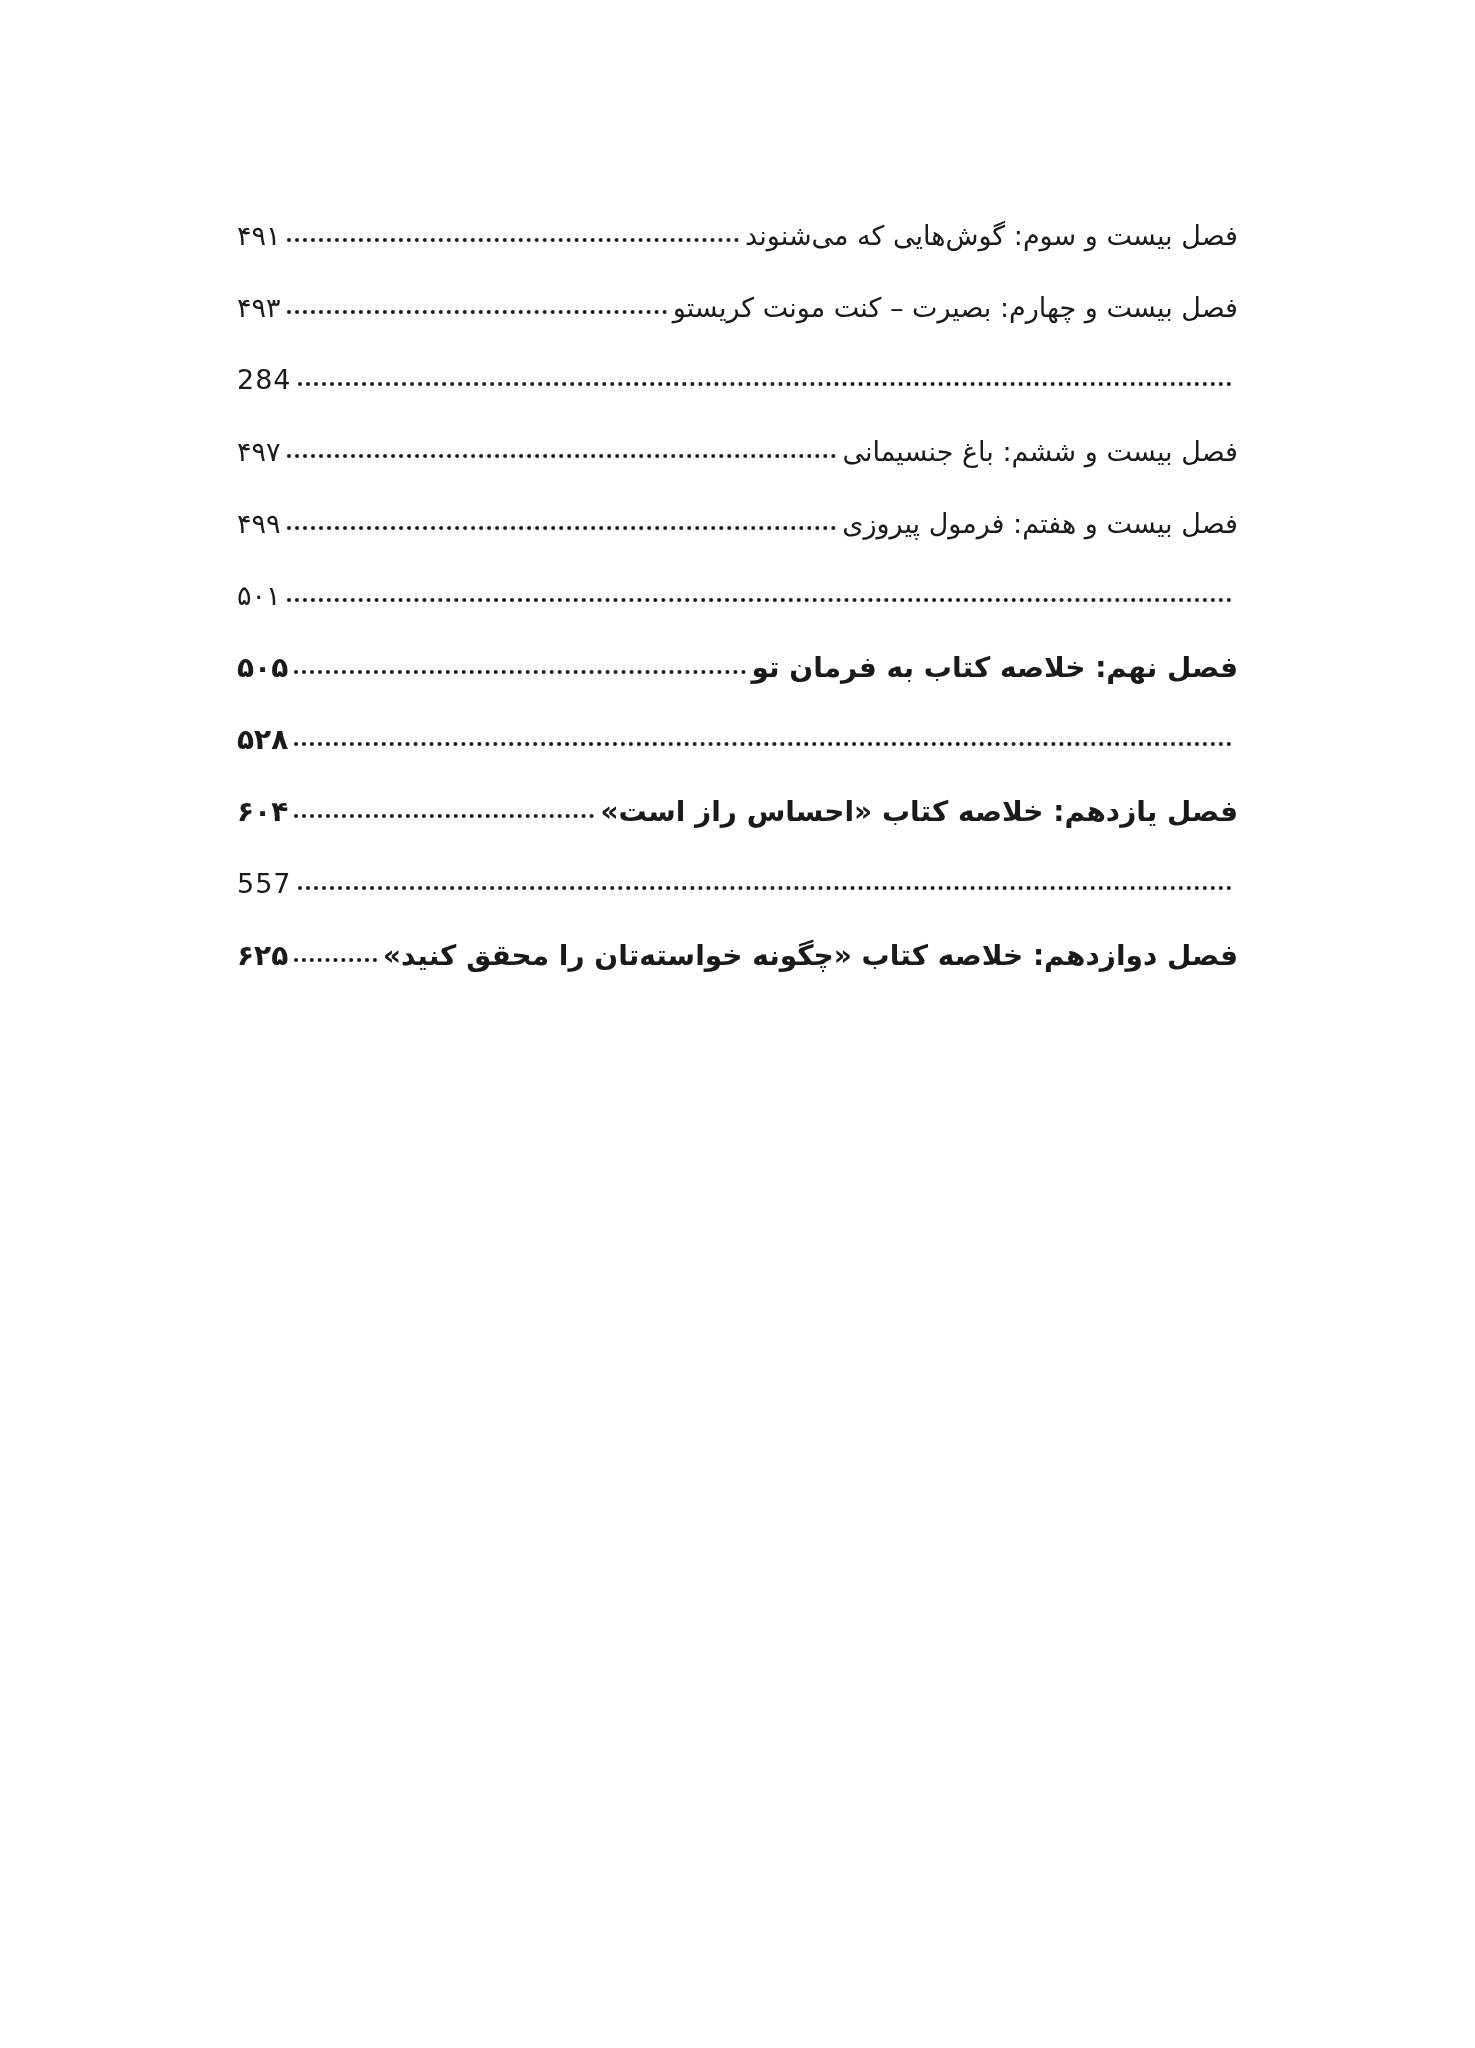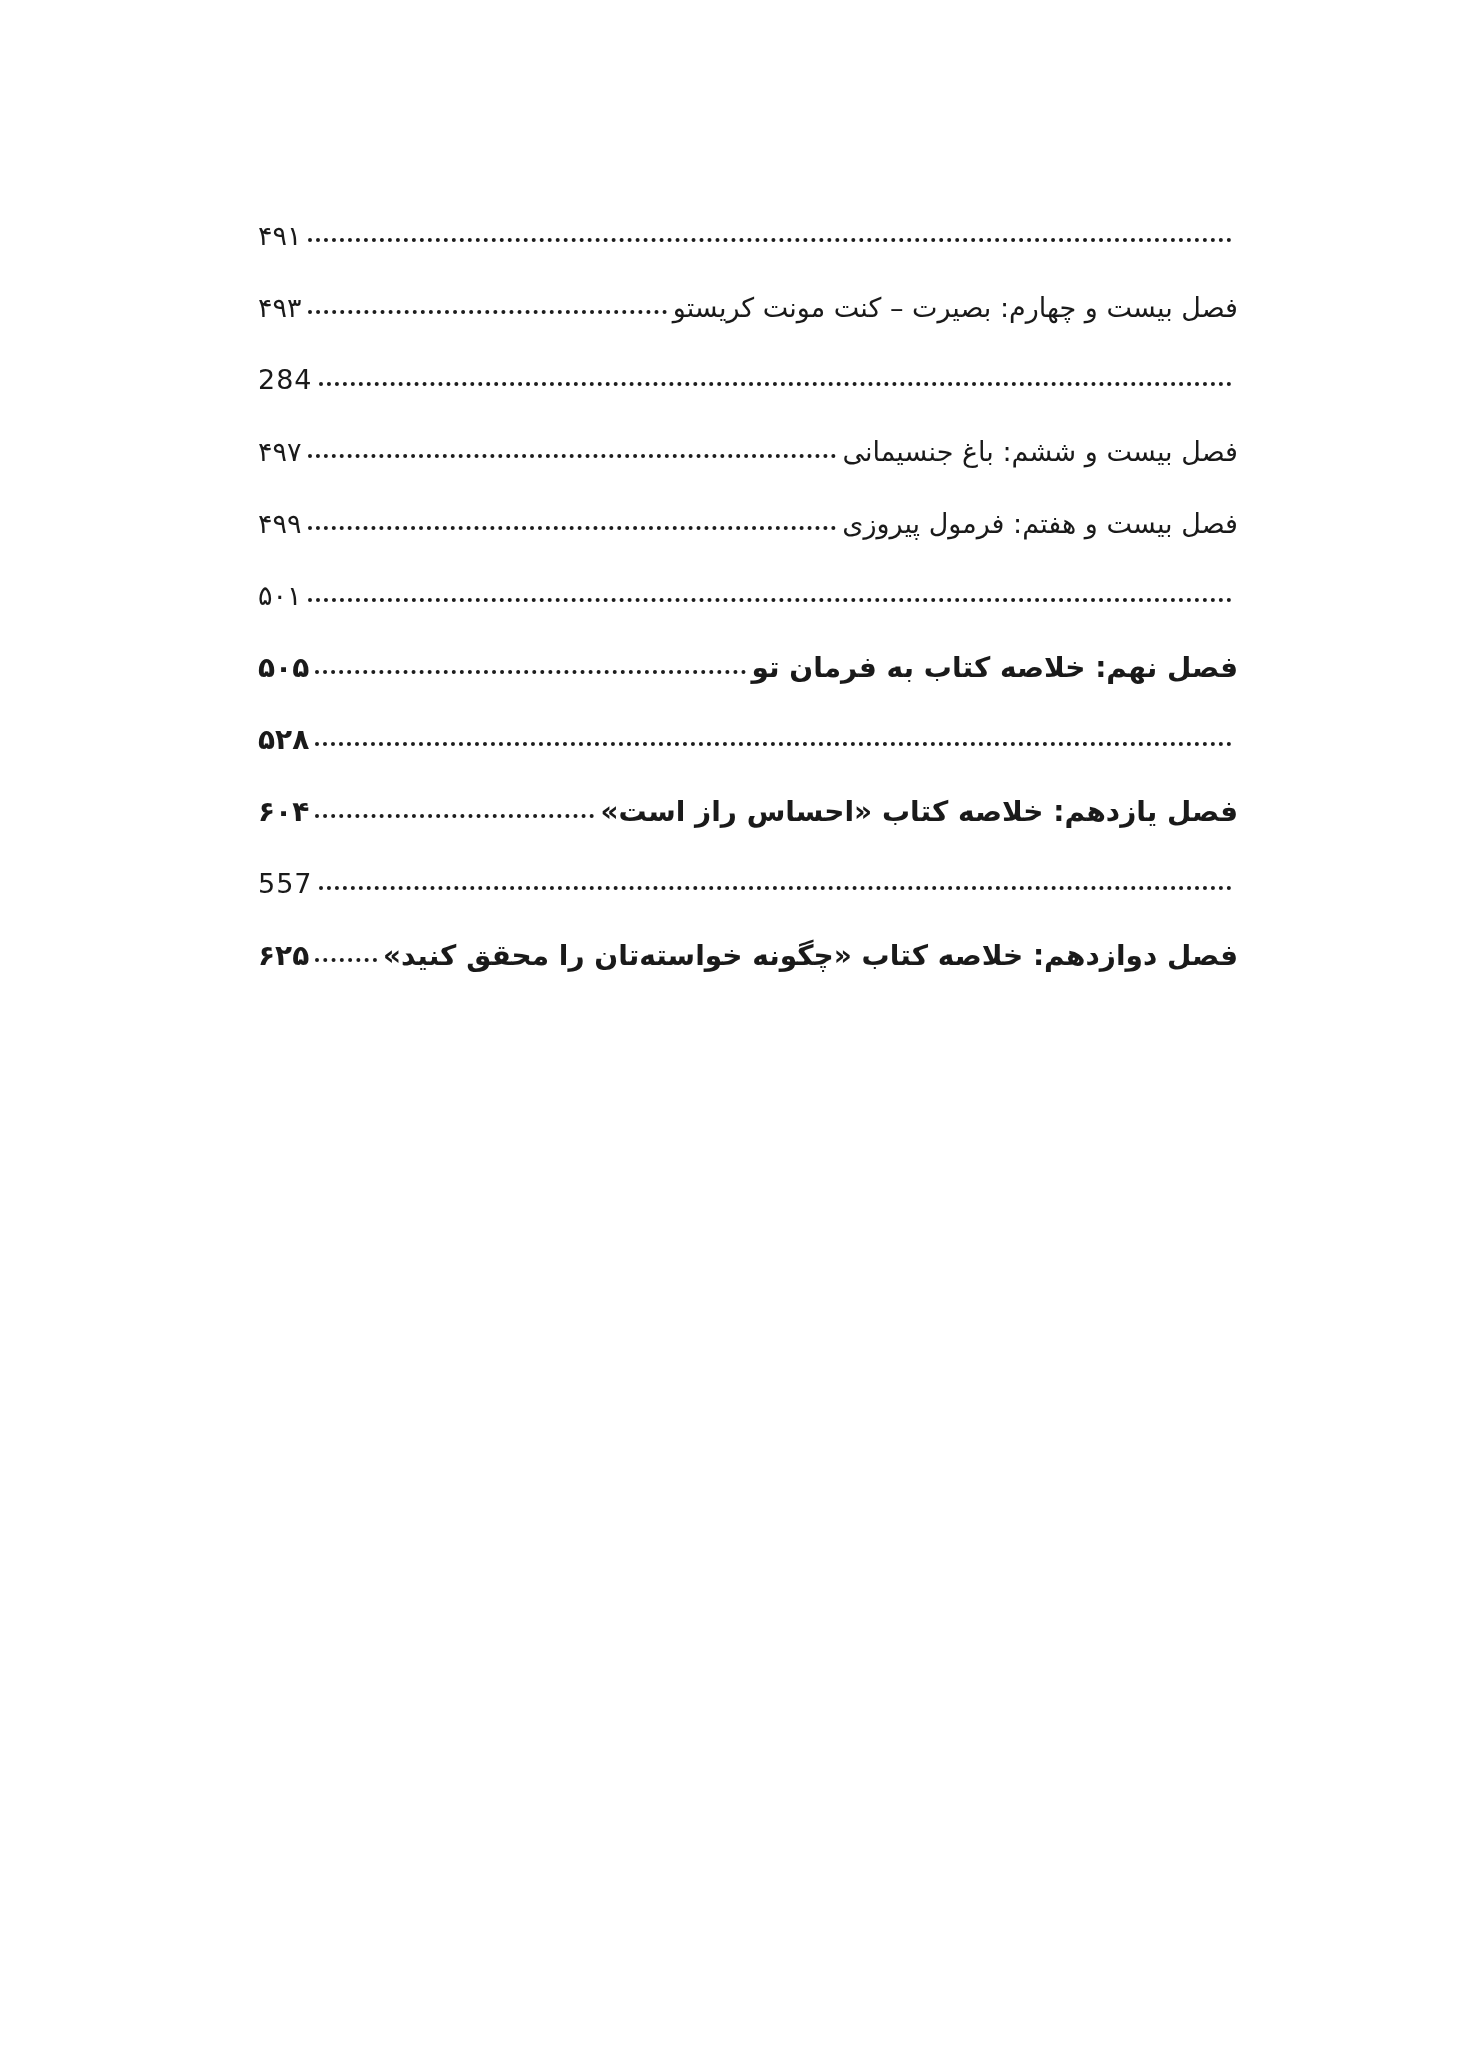--- a/index.html
+++ b/index.html
@@ -45,29 +45,29 @@
   .leader {
     flex: 1 1 auto;
     min-width: 20px;
     border-bottom: 4px dotted #1c1c1c;
     margin: 0 6px 11px 6px;
     height: 0;
   }
   .pagenum {
     flex: 0 0 auto;
     letter-spacing: 1px;
-    margin-left: 21px;
   }
 </style>
 </head>
 <body>
 
 <div class="page">
   <div class="toc" id="toc">
       <div class="row">
+    <span class="title">فصل بیست و سوم: گوش‌هایی که می‌شنوند</span>
     <span class="leader"></span>
     <span class="pagenum">۴۹۱</span>
   </div>
       <div class="row">
     <span class="title">فصل بیست و چهارم: بصیرت – کنت مونت کریستو</span>
     <span class="leader"></span>
     <span class="pagenum">۴۹۳</span>
   </div>
       <div class="row">
     <span class="leader"></span>

